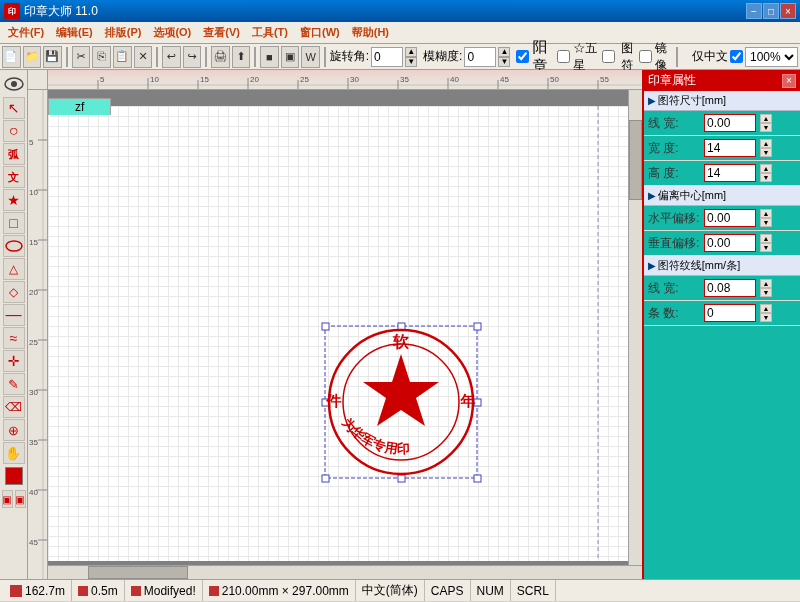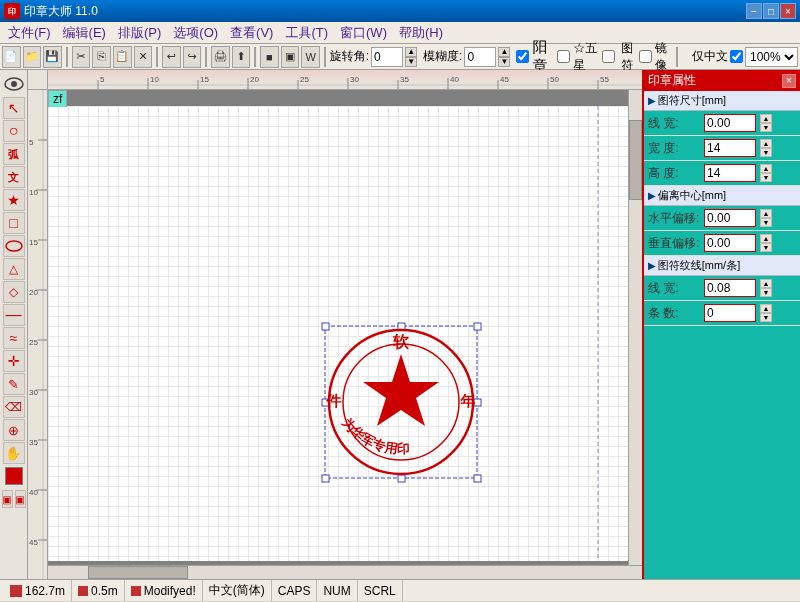--- a/index.html
+++ b/index.html
@@ -27,23 +27,24 @@
       background: #f0ece4;
       border-bottom: 1px solid #a0a0a0;
       display: flex;
       align-items: center;
       padding: 0 2px;
       gap: 0;
     }
     .menu-item {
       padding: 2px 6px;
       cursor: pointer;
-      color: #4c1d95;
-      font-size: 13px;
+      color: #c2410c;
+      font-size: 11px;
       white-space: nowrap;
+      font-weight: bold;
     }
     .toolbar-btn {
       width: 22px; height: 22px;
       background: #e0dcd4;
       border: 1px solid #a0a0a0;
       display: flex; align-items: center; justify-content: center;
       cursor: pointer;
       font-size: 11px;
       color: #333;
     }
@@ -423,21 +424,21 @@
         <text x="1" y="305" font-size="8" fill="#555">30</text>
         <line x1="10" y1="350" x2="20" y2="350" stroke="#888" stroke-width="1"></line>
         <text x="1" y="355" font-size="8" fill="#555">35</text>
         <line x1="8" y1="400" x2="20" y2="400" stroke="#888" stroke-width="1"></line>
         <text x="1" y="405" font-size="8" fill="#555">40</text>
         <line x1="10" y1="450" x2="20" y2="450" stroke="#888" stroke-width="1"></line>
         <text x="1" y="455" font-size="8" fill="#555">45</text>
       </svg>
     </div>
 
-    <div style="position:absolute;top:20px;left:20px;background:#5eead4;border:1px solid #a0a0a0;border-bottom:none;padding:1px 4px;font-size:12px;z-index:10;">zf</div>
+    <div style="position:absolute;top:28px;left:20px;background:#5eead4;border:1px solid #a0a0a0;border-bottom:none;padding:1px 26px;font-size:12px;z-index:10;">zf</div>
 
     <div class="grid-canvas" style="position:absolute;top:36px;left:20px;width:640px;height:455px;background-color:white;
       background-image: linear-gradient(to right, #e8e8e8 1px, transparent 1px), linear-gradient(to bottom, #e8e8e8 1px, transparent 1px);
       background-size: 10px 10px;">
 
       <svg width="640" height="455" style="position:absolute;top:0;left:0;">
 
         <rect x="277" y="220" width="152" height="152" fill="none" stroke="#4040cc" stroke-width="1" stroke-dasharray="4,2"></rect>
 
         <rect x="274" y="217" width="7" height="7" fill="white" stroke="#4040cc" stroke-width="1"></rect>
@@ -567,20 +568,24 @@
   </div>
   <div class="status-item">
     <span style="width:10px;height:10px;background:#c03030;display:inline-block;margin-right:3px;"></span>
     <span>0.5m</span>
   </div>
   <div class="status-item">
     <span style="width:10px;height:10px;background:#c03030;display:inline-block;margin-right:3px;"></span>
     <span>Modifyed!</span>
   </div>
   <div class="status-item">
+    <span style="width:10px;height:10px;background:#c03030;display:inline-block;margin-right:3px;"></span>
+    <span>210.00mm × 297.00mm</span>
+  </div>
+  <div class="status-item">
     <span>中文(简体)</span>
   </div>
   <div class="status-item">
     <span>CAPS</span>
   </div>
   <div class="status-item">
     <span>NUM</span>
   </div>
   <div class="status-item">
     <span>SCRL</span>

